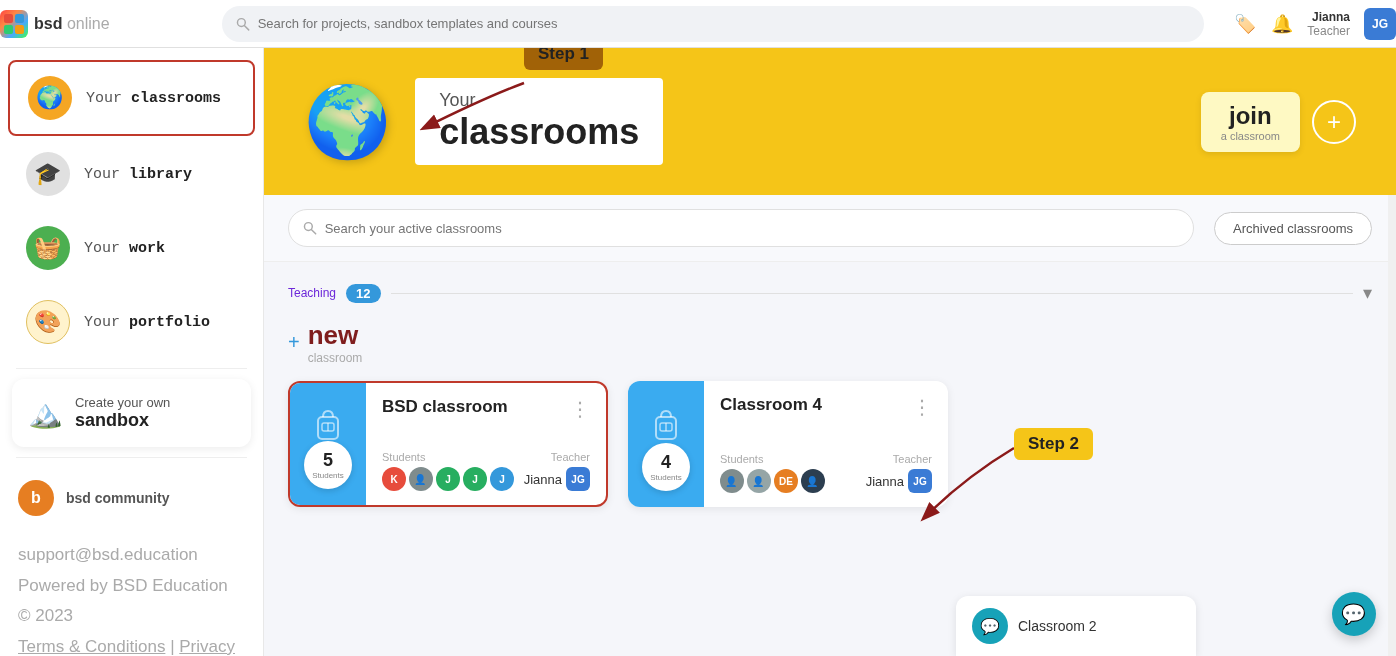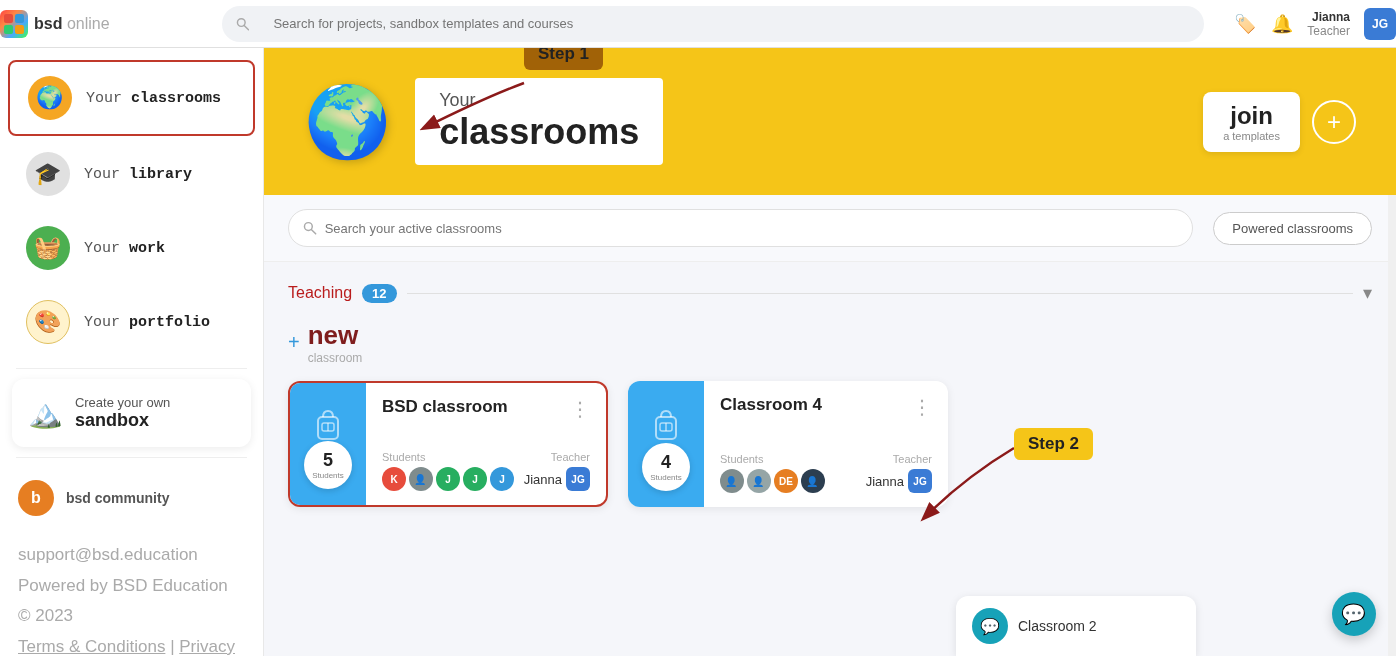--- a/index.html
+++ b/index.html
@@ -31,21 +31,21 @@
       font-size: 14px;
     }
     .search-bar {
       flex: 1;
       height: 36px;
       background: #f0f2f5;
       border-radius: 20px;
       display: flex;
       align-items: center;
       padding: 0 14px;
-      gap: 24px;
+      gap: 8px;
       color: #aaa;
       font-size: 13px;
     }
     .search-bar input {
       background: none;
       border: none;
       outline: none;
       font-size: 13px;
       color: #888;
       width: 100%;
@@ -190,21 +190,21 @@
     .banner-actions {
       position: absolute;
       right: 40px;
       top: 50%;
       transform: translateY(-50%);
       display: flex;
       align-items: center;
       gap: 12px;
     }
     .join-btn {
-      background: #ffffff;
+      background: #fef9c3;
       border-radius: 8px;
       padding: 10px 20px;
       text-align: center;
       cursor: pointer;
       box-shadow: 0 2px 6px rgba(0,0,0,0.1);
     }
     .join-btn .join-text { font-size: 24px; font-weight: 700; color: #222; }
     .join-btn .join-sub { font-size: 11px; color: #888; }
     .plus-btn {
       width: 44px; height: 44px;
@@ -263,21 +263,21 @@
     .classrooms-list {
       padding: 20px 24px;
       flex: 1;
     }
     .teaching-header {
       display: flex;
       align-items: center;
       gap: 10px;
       margin-bottom: 16px;
     }
-    .teaching-label { font-size: 16px; color: #b91c1c; font-weight: 500; }
+    .teaching-label { font-size: 12px; color: #6d28d9; font-weight: 500; }
     .teaching-badge {
       background: #3498db;
       color: #fff;
       border-radius: 12px;
       padding: 2px 10px;
       font-size: 13px;
       font-weight: 600;
     }
     .teaching-line { flex: 1; height: 1px; background: #e0e0e0; }
     .chevron-down { font-size: 18px; color: #888; cursor: pointer; }
@@ -535,21 +535,21 @@
 
       <div class="classrooms-banner">
         <div class="banner-globe">🌍</div>
         <div class="banner-title-box">
           <div class="your">Your</div>
           <div class="classrooms">classrooms</div>
         </div>
         <div class="banner-actions">
           <div class="join-btn">
             <div class="join-text">join</div>
-            <div class="join-sub">a templates</div>
+            <div class="join-sub">a classroom</div>
           </div>
           <div class="plus-btn">+</div>
         </div>
 
         <div style="position:absolute; top:-10px; left:260px; background:#a16207; border-radius:6px; padding:6px 14px; font-size:17px; font-weight:700; color:#222; z-index:50;">Step 1</div>
 
         <svg style="position:absolute; top:20px; left:100px; pointer-events:none; z-index:49;" width="200" height="80">
           <defs>
             <marker id="arrow1" markerWidth="8" markerHeight="8" refX="6" refY="3" orient="auto">
               <path d="M0,0 L0,6 L8,3 z" fill="#8b1a1a"></path>
@@ -560,21 +560,21 @@
       </div>
 
       <div class="search-section">
         <div class="classroom-search">
           <svg width="14" height="14" viewBox="0 0 14 14" fill="none">
             <circle cx="5.5" cy="5.5" r="4" stroke="#aaa" stroke-width="1.5"></circle>
             <line x1="8.5" y1="8.5" x2="13" y2="13" stroke="#aaa" stroke-width="1.5" stroke-linecap="round"></line>
           </svg>
           <input type="text" placeholder="Search your active classrooms" style="">
         </div>
-        <button class="archived-btn">Powered classrooms</button>
+        <button class="archived-btn">Archived classrooms</button>
       </div>
 
       <div class="classrooms-list">
 
         <div class="teaching-header">
           <span class="teaching-label">Teaching</span>
           <span class="teaching-badge">12</span>
           <div class="teaching-line"></div>
           <span class="chevron-down">▾</span>
         </div>

